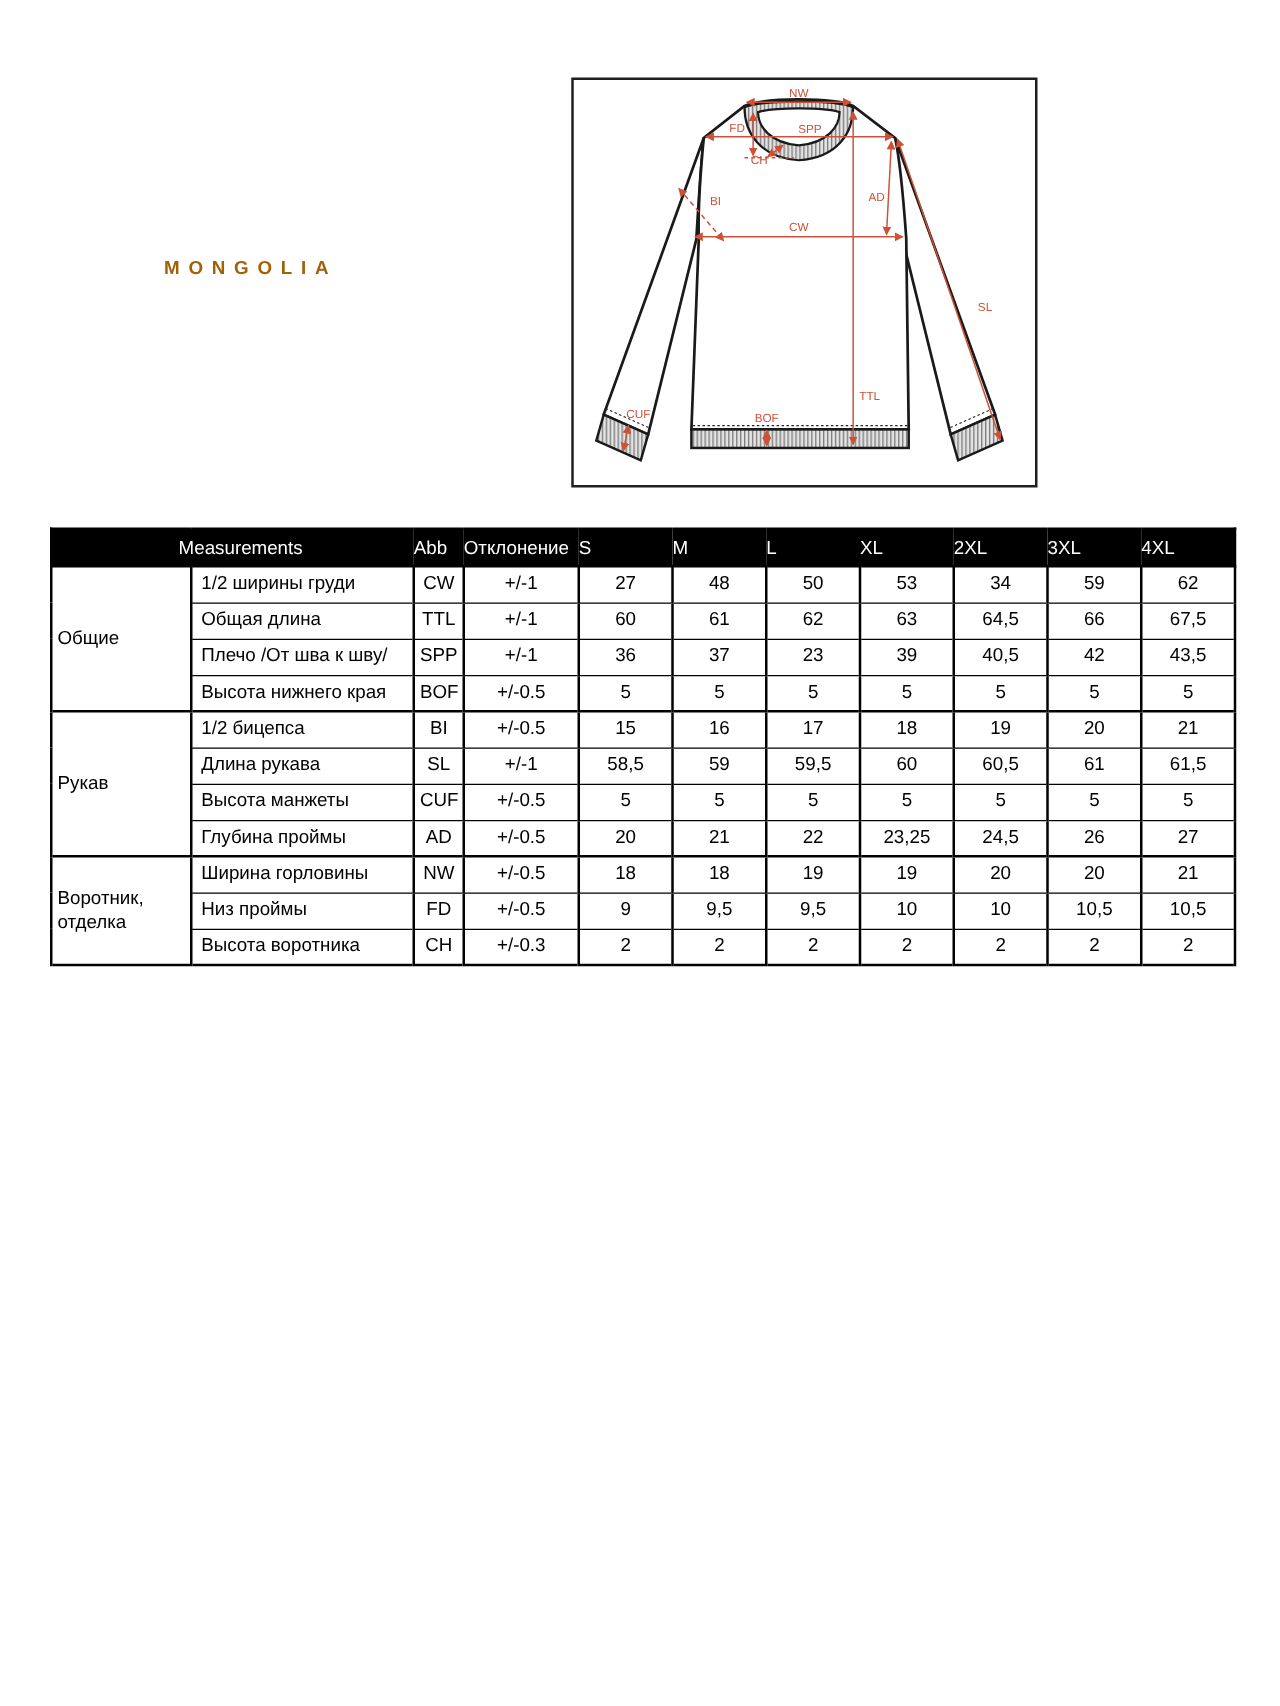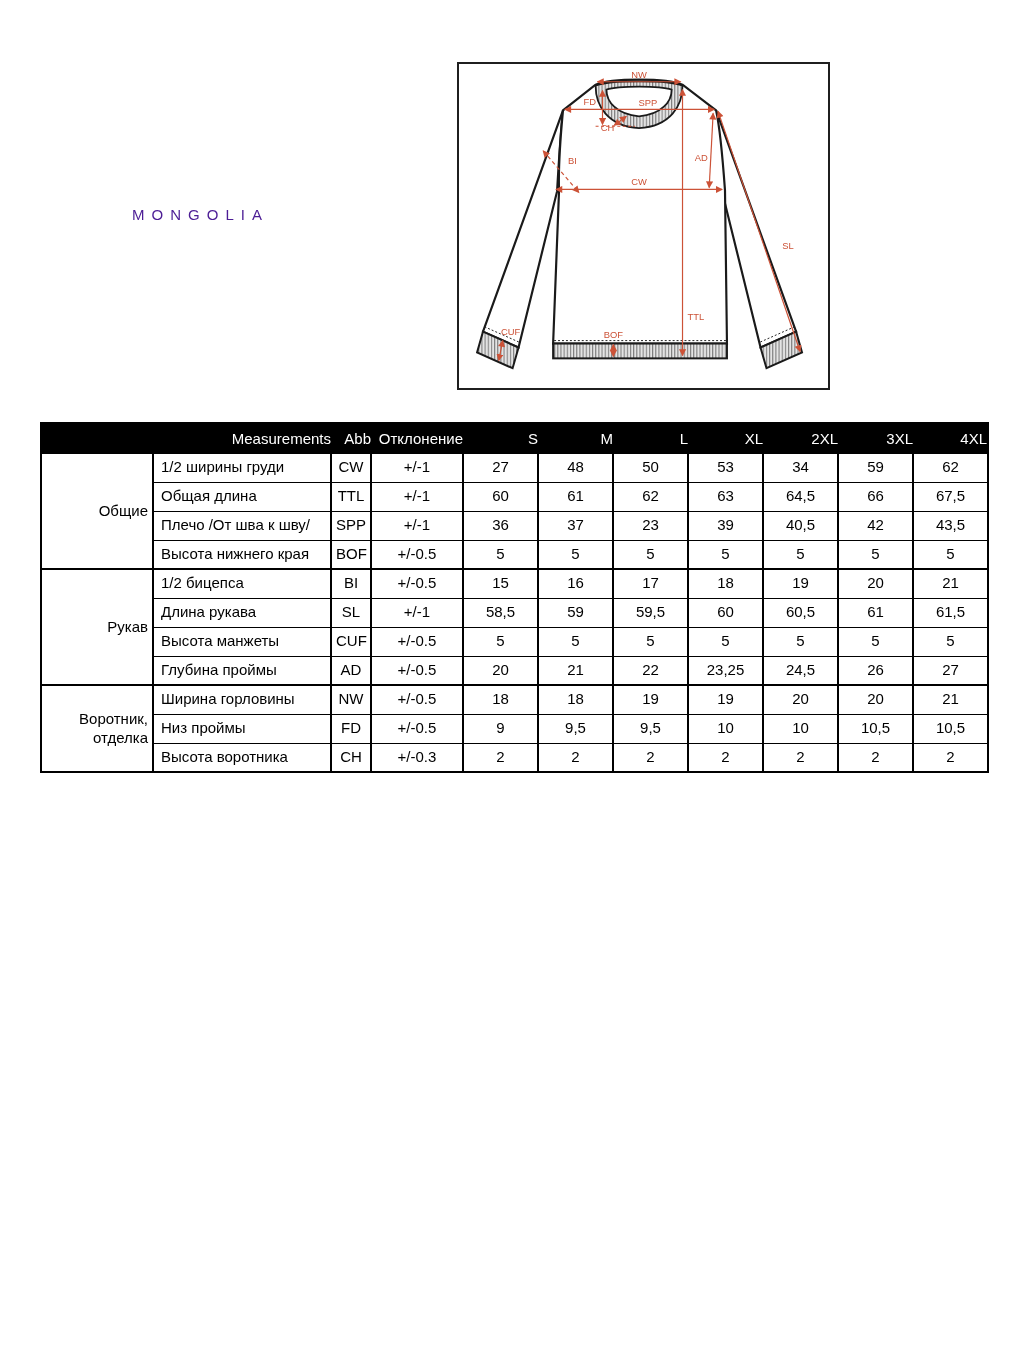--- a/index.html
+++ b/index.html
@@ -3,42 +3,42 @@
 <meta charset="utf-8">
 <style>
   * { margin:0; padding:0; box-sizing:border-box; }
   html,body { background:#ffffff; }
   body { font-family:"Liberation Sans", sans-serif; }
   .page { position:relative; width:1024px; height:1365px; background:#fff; overflow:hidden; }
 
   
   .logo { position:absolute; left:80px; top:190px; width:234px; text-align:center; }
   .logo-main { font-size:61px; line-height:1; letter-spacing:3px; color:#8d8d8d; font-weight:400; }
-  .logo-sub { margin-top:16px; font-size:15px; letter-spacing:7px; padding-left:7px; color:#4c1d95; font-weight:400; }
+  .logo-sub { margin-top:16px; font-size:15px; letter-spacing:7px; padding-left:7px; color:#a16207; font-weight:700; }
 
   
   .diagram { position:absolute; left:457px; top:62px; width:373px; height:328px;
              border:2px solid #1f1f1f; background:#fff; }
   .diagram svg { display:block; }
 
   
   .table-wrap { position:absolute; left:40px; top:422px; }
   table.meas { border-collapse:collapse; table-layout:fixed; width:947px; border:2px solid #000; }
   table.meas thead th {
     background:#000; color:#fff; font-weight:400; font-size:15px; height:30px;
-    text-align:right; border:0; padding:0;
+    text-align:left; border:0; padding:0;
   }
-  table.meas thead th.th-meas { text-align:right; padding-left:12px; }
+  table.meas thead th.th-meas { text-align:center; padding-left:12px; }
   table.meas td {
     border:2px solid #000; border-top-width:1px; border-bottom-width:1px;
     height:29px; font-size:15px; color:#000; text-align:center; padding:0 4px;
     line-height:1.25; background:#fff;
   }
   table.meas tr.gstart td { border-top-width:2px;margin-top:20px; }
-  table.meas td.group { text-align:right; }
+  table.meas td.group { text-align:left; }
   table.meas td.label { text-align:left; padding-left:7px; }
 </style>
 </head>
 <body>
 
 <div class="page">
 
   <div class="logo">
     <div class="logo-sub">MONGOLIA</div>
   </div>

